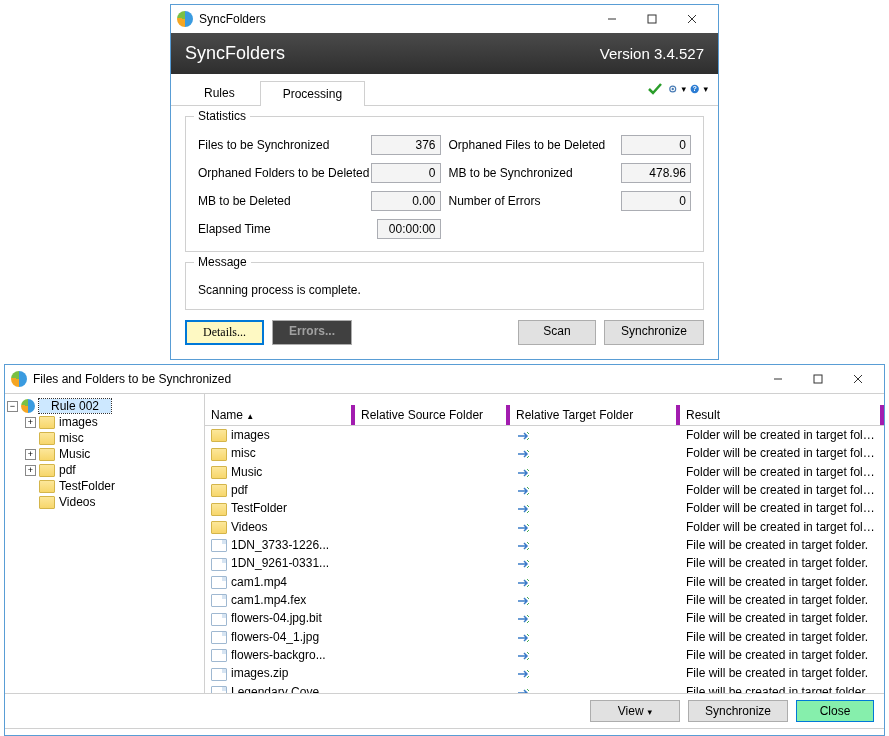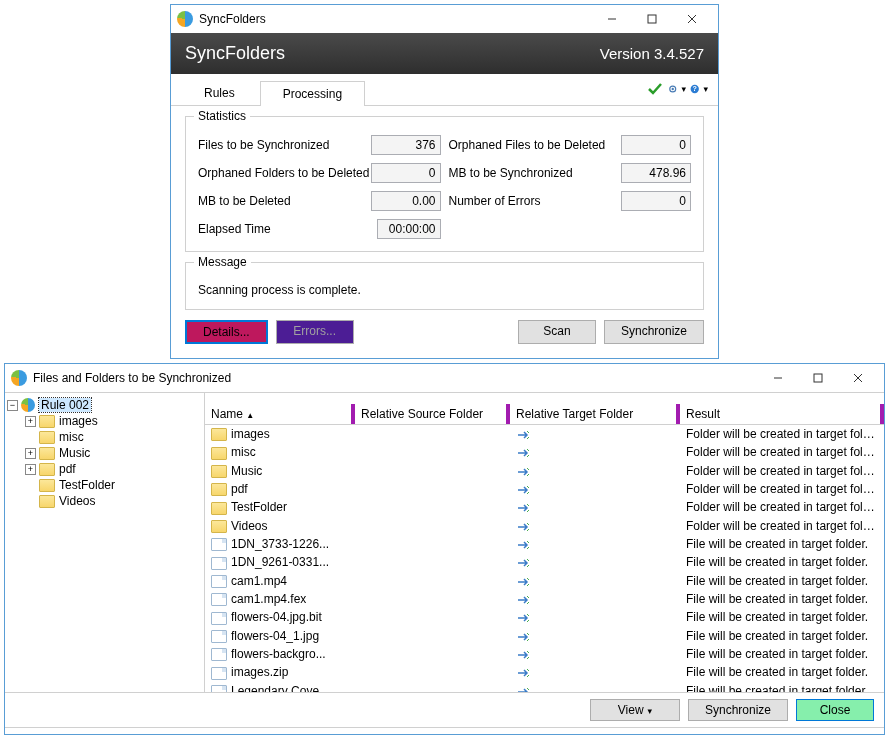--- a/index.html
+++ b/index.html
@@ -22,22 +22,22 @@
 .content { padding: 10px 14px 14px; }
 .fieldset { border: 1px solid #d0d0d0; padding: 18px 12px 12px; margin-bottom: 10px; position: relative; }
 .fieldset .legend { position: absolute; top: -8px; left: 8px; background: #fff; padding: 0 4px; }
 .stat-grid { display: grid; grid-template-columns: 1fr 1fr; column-gap: 40px; row-gap: 10px; gap: 8px; }
 .stat-row { display: flex; align-items: center; }
 .stat-row label { flex: 1; }
 .stat-val { width: 70px; border: 1px solid #abadb3; padding: 2px 4px; text-align: right; background: #f4f4f4; }
 .msg-text { padding-top: 2px; }
 .btn-row { display: flex; gap: 8px; }
 .btn { border: 1px solid #adadad; background: #e1e1e1; padding: 3px 16px; min-width: 78px; text-align: center; cursor: pointer; }
-.btn.primary { border: 2px solid #0078d7; background: #be185d; }
-.btn.disabled { color: #a0a0a0; background: #4c1d95; }
+.btn.primary { border: 2px solid #0078d7; background: #fef9c3; font-family: Liberation Serif, serif; }
+.btn.disabled { color: #a0a0a0; background: #404040; font-weight: bold; }
 .btn.blue { border: 1px solid #0078d7; }
 .win2 { margin-top: 6px; }
 .split { display: flex; height: 300px; border-top: 1px solid #d0d0d0; }
 .tree { width: 200px; border-right: 1px solid #d0d0d0; padding: 4px 2px; overflow: auto; }
 .list { flex: 1; overflow: auto; position: relative; }
 .tree-node { display: flex; align-items: center; padding: 1px 0; white-space: nowrap; }
 .tree-node .tog { width: 11px; height: 11px; border: 1px solid #888; margin-right: 3px; display: inline-flex; align-items: center; justify-content: center; font-size: 9px; line-height: 1; cursor: pointer; }
 .tree-node .tog.empty { border: none; }
 .tree-node .ficon { width: 16px; height: 13px; background: linear-gradient(#fce79a, #f7d66b); border: 1px solid #d4b54a; border-radius: 1px; margin-right: 4px; }
 .tree-node .ficon.rule { background: conic-gradient(#3a9be0 0 180deg, #f5a623 180deg 280deg, #7bc043 280deg 360deg); border-radius: 50%; width: 14px; height: 14px; border: none; }
@@ -184,21 +184,21 @@
             <line x1="9" y1="1" x2="1" y2="9" stroke="#333"></line>
           </svg>
         </div>
     </div>
   </div>
   <div class="split">
     <div class="tree">
       <div class="tree-node">
         <span class="tog">−</span>
         <span class="ficon rule"></span>
-        <span class="selected" style="padding:0 2px;">Rule 002</span>
+        <span class="selected" style="padding:0 12px;">Rule 002</span>
       </div>
       <div id="tree-children">
           <div class="tree-node depth1">
             <span class="tog ">+</span>
             <span class="ficon"></span>
             <span>images</span>
           </div>
           <div class="tree-node depth1">
             <span class="tog empty"></span>
             <span class="ficon"></span>

